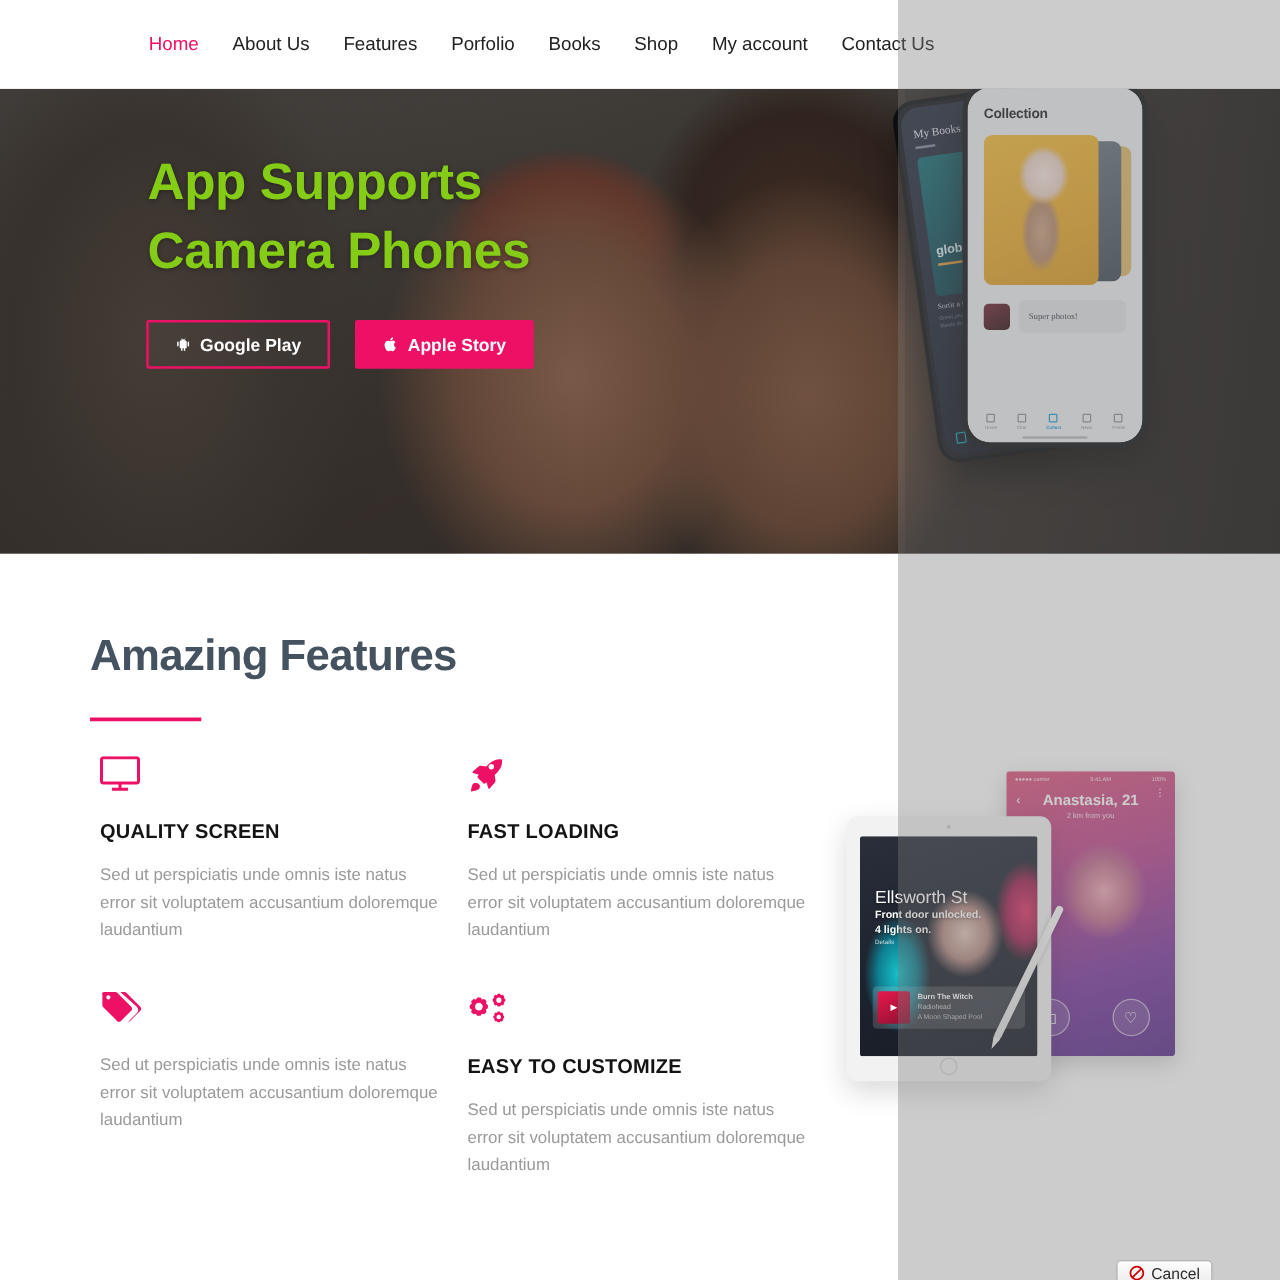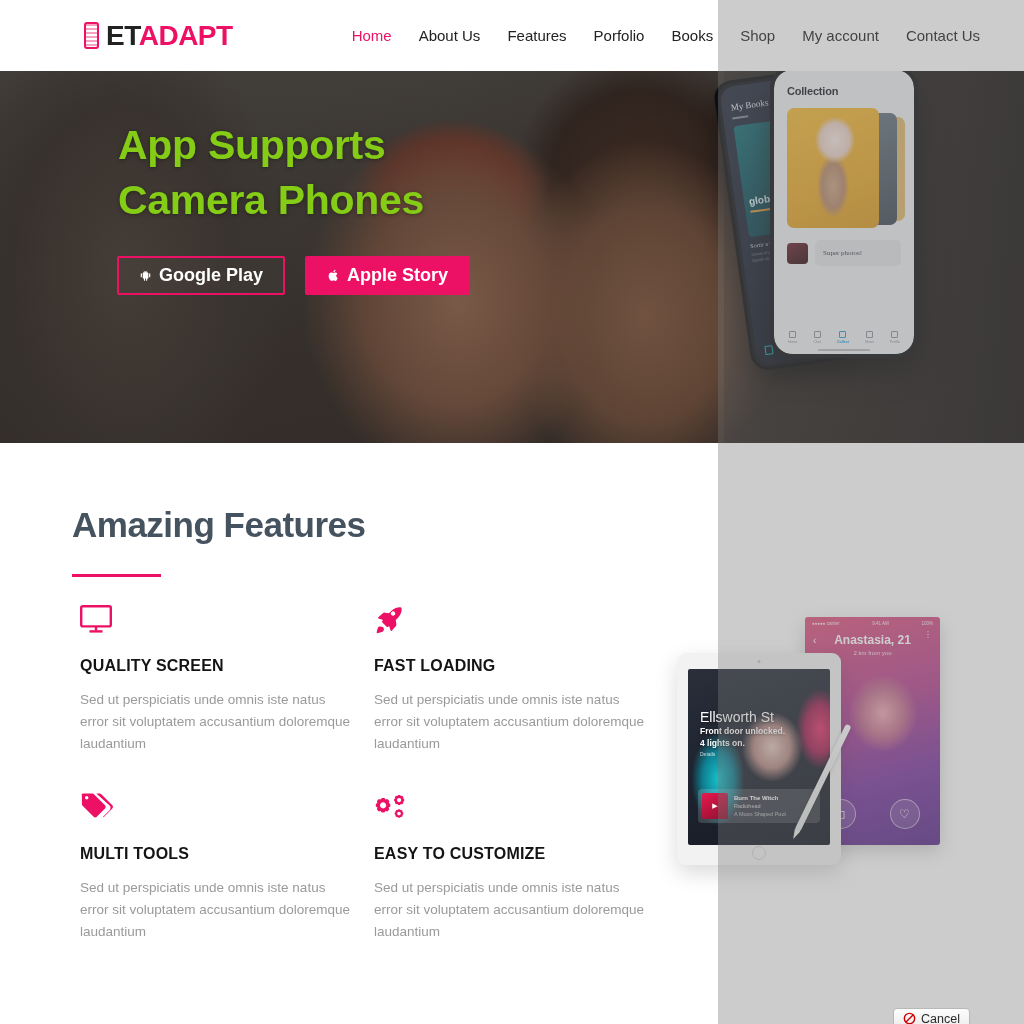--- a/index.html
+++ b/index.html
@@ -85,23 +85,23 @@
     font-size:41px; font-weight:bold; line-height:55px;
     letter-spacing:-0.3px;
     text-shadow:0 1px 4px rgba(0,0,0,0.35);
     white-space:pre-line;
   }
   .hero-buttons {
     position:absolute; left:117px; top:185px;
     display:flex; gap:20px;
   }
   .btn {
-    display:flex; align-items:center; justify-content:flex-end; gap:7px;
+    display:flex; align-items:center; justify-content:center; gap:7px;
     height:39px; padding:0 20px;
-    font-size:18px; font-weight:bold;
+    font-size:14px; font-weight:bold;
     cursor:pointer;
     white-space:nowrap;
     border-radius:2px;
   }
   .btn-outline {
     border:2px solid #ed1165;
     color:#ffffff;
     background:rgba(255,255,255,0.02);
     min-width:147px;
   }
@@ -397,24 +397,20 @@
     z-index:40;
     cursor:pointer;
     box-shadow:0 1px 1px rgba(0,0,0,0.08);
   }
   .cancel-icon { width:13px; height:13px; display:block; }
 </style>
 </head>
 <body>
 
 <div class="header">
-  <div class="logo-wrap">
-    <span class="logo-phone"></span>
-    <span class="logo-text"><span class="logo-et">ET</span><span class="logo-adapt">ADAPT</span></span>
-  </div>
   <nav class="nav">
     <a class="nav-item active" href="#">Home</a>
     <a class="nav-item" href="#">About Us</a>
     <a class="nav-item" href="#">Features</a>
     <a class="nav-item" href="#">Porfolio</a>
     <a class="nav-item" href="#">Books</a>
     <a class="nav-item" href="#">Shop</a>
     <a class="nav-item" href="#">My account</a>
     <a class="nav-item" href="#">Contact Us</a>
   </nav>
@@ -535,21 +531,20 @@
       <p class="feat-desc">Sed ut perspiciatis unde omnis iste natus error sit voluptatem accusantium doloremque laudantium</p>
     </div>
 
     <div class="feat-item">
       <span class="feat-icon">
         <svg width="34" height="27" viewBox="0 0 34 27" fill="#ed1165">
           <path d="M1.6 2.2C1.6 1.3 2.3.6 3.2.6h9.2c.6 0 1.2.2 1.6.7l11 11c.9.9.9 2.3 0 3.2l-8.2 8.2c-.9.9-2.3.9-3.2 0l-11-11c-.4-.4-.7-1-.7-1.6V2.2zm5.1 4.3c.9 0 1.7-.8 1.7-1.7S7.6 3.1 6.7 3.1 5 3.9 5 4.8s.8 1.7 1.7 1.7z"></path>
           <path d="M16.3.6h3.4c.6 0 1.2.2 1.6.7l11 11c.9.9.9 2.3 0 3.2l-8.2 8.2c-.4.4-1 .6-1.5.6l7-7c1.3-1.3 1.3-3.4 0-4.7L16.3.6z"></path>
         </svg>
       </span>
-      <div class="feat-title">MULTI TOOLS</div>
       <p class="feat-desc">Sed ut perspiciatis unde omnis iste natus error sit voluptatem accusantium doloremque laudantium</p>
     </div>
 
     <div class="feat-item">
       <span class="feat-icon">
         <svg width="32" height="29" viewBox="0 0 32 29" fill="#ed1165">
           <path d="M16.4 10.9l-1.6-1 .5-1.9-1.9-1.9-1.9.5-1-1.6h-2.7l-1 1.6-1.9-.5L2.9 8l.5 1.9-1.6 1v2.7l1.6 1-.5 1.9 1.9 1.9 1.9-.5 1 1.6h2.7l1-1.6 1.9.5 1.9-1.9-.5-1.9 1.6-1v-2.7zm-7.3 4.5c-1.7 0-3.1-1.4-3.1-3.1s1.4-3.1 3.1-3.1 3.1 1.4 3.1 3.1-1.4 3.1-3.1 3.1z"></path>
           <path d="M30.2 6.1l-1.1-.7.3-1.3-1.3-1.3-1.3.3-.7-1.1h-1.9l-.7 1.1-1.3-.3-1.3 1.3.3 1.3-1.1.7v1.9l1.1.7-.3 1.3 1.3 1.3 1.3-.3.7 1.1h1.9l.7-1.1 1.3.3 1.3-1.3-.3-1.3 1.1-.7V6.1zm-5.1 3.1c-1.2 0-2.1-.9-2.1-2.1s.9-2.1 2.1-2.1 2.1.9 2.1 2.1-.9 2.1-2.1 2.1z"></path>
           <path d="M29.3 19.7l-.9-.6.2-1.1-1.1-1.1-1.1.2-.6-.9h-1.6l-.6.9-1.1-.2-1.1 1.1.2 1.1-.9.6v1.6l.9.6-.2 1.1 1.1 1.1 1.1-.2.6.9h1.6l.6-.9 1.1.2 1.1-1.1-.2-1.1.9-.6v-1.6zm-4.3 2.6c-1 0-1.8-.8-1.8-1.8s.8-1.8 1.8-1.8 1.8.8 1.8 1.8-.8 1.8-1.8 1.8z"></path>
         </svg>

